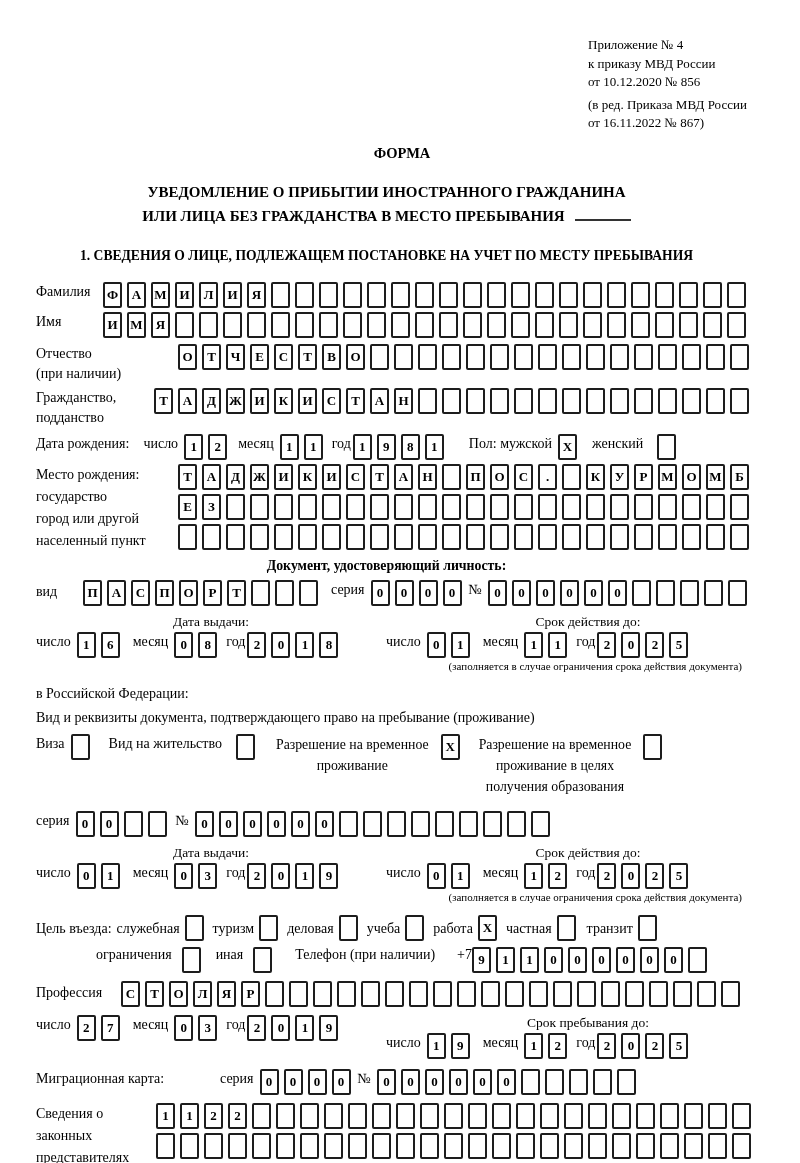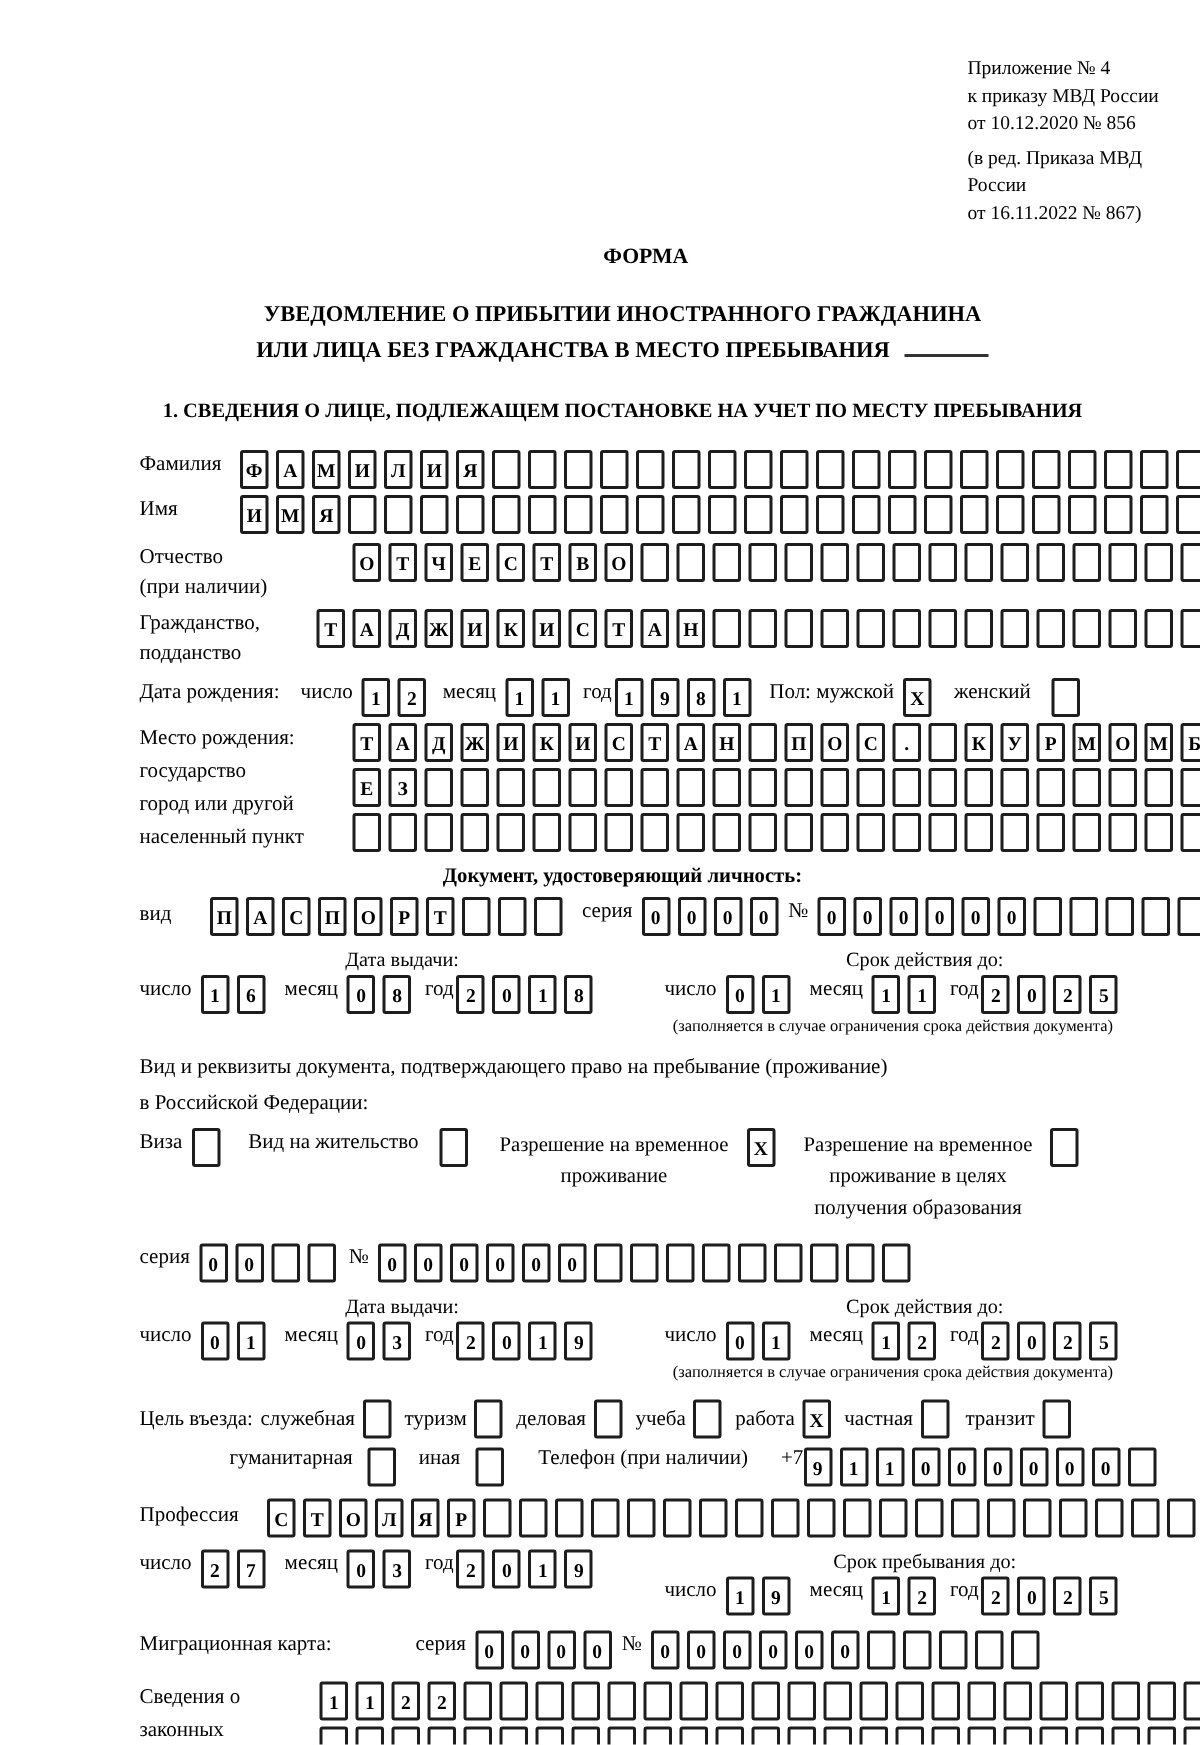--- a/index.html
+++ b/index.html
@@ -1,17 +1,17 @@
 <!DOCTYPE html>
 <html><head>
 <meta charset="utf-8">
 <style>
   html,body{margin:0;padding:0;background:#fff;}
   body{width:800px;height:1163px;font-family:"Liberation Serif","DejaVu Serif",serif;color:#000;font-size:14px;overflow:hidden;}
-  .page{position:relative;width:800px;height:1163px;box-sizing:border-box;padding:36px 10px 0 93px;}
+  .page{position:relative;width:800px;height:1163px;box-sizing:border-box;padding:36px 10px 0 36px;}
   .fullw{margin-left:-63px;margin-right:-10px;text-align:center;}
   .hdr{margin-left:552px;font-size:13px;line-height:18.5px;}
   .hdr .gap{margin-top:4px;}
   .forma{margin-top:12px;text-align:center;padding-right:22px;font-weight:bold;font-size:14.5px;}
   .title{margin-top:18px;font-weight:bold;font-size:15px;line-height:24px;}
   .uline{display:inline-block;width:56px;border-bottom:2px solid #333;margin-left:10px;}
   .sec1{margin-top:20px;font-weight:bold;font-size:13.6px;}
   .cell{display:inline-flex;flex:none;align-items:center;justify-content:center;width:15px;height:22px;border:2px solid #1d1d1d;border-radius:2px;margin-right:5px;font-weight:bold;font-size:13px;line-height:1;}
   .cells{display:inline-flex;flex:none;}
   .row{display:flex;align-items:flex-start;margin-bottom:4px;}
@@ -207,21 +207,21 @@
         <span class="cell">1</span>
         <span class="cell">1</span>
       </span>
     <span class="lbl" style="margin-left:4px;margin-right:2px;">год</span>
     <span class="cells">
         <span class="cell">1</span>
         <span class="cell">9</span>
         <span class="cell">8</span>
         <span class="cell">1</span>
       </span>
-    <span class="lbl" style="margin-left:7px;">Пол: мужской</span>
+    <span class="lbl" style="margin-left:20px;">Пол: мужской</span>
     <span class="cell">X</span>
     <span class="lbl" style="margin-left:10px;">женский</span>
     <span class="cell" style="margin-left:8px;"></span>
   </div>
 
   <div class="bp">
     <div class="labcol">
       <div>Место рождения:</div>
       <div>государство</div>
       <div>город или другой</div>
@@ -396,22 +396,22 @@
             <span class="cell">0</span>
             <span class="cell">2</span>
             <span class="cell">5</span>
           </span>
       </div>
     </div>
   </div>
   <div class="note">(заполняется в случае ограничения срока действия документа)</div>
 
   <div class="intro">
+    <div>в Российской Федерации:</div>
     <div>Вид и реквизиты документа, подтверждающего право на пребывание (проживание)</div>
-    <div>в Российской Федерации:</div>
   </div>
 
   <div class="resopts">
     <div class="opt">
       <span class="lbl">Виза</span>
       <span class="cell"></span>
     </div>
     <div class="opt" style="margin-left:14px;justify-content:space-between;">
       <span class="lbl" style="margin-right:14px;">Вид на жительство</span>
       <span class="cell"></span>
@@ -521,21 +521,21 @@
       <span class="cell"></span>
     <span class="plab" style="margin-left:4px;">работа</span>
       <span class="cell">X</span>
     <span class="plab" style="margin-left:4px;">частная</span>
       <span class="cell"></span>
     <span class="plab" style="margin-left:6px;">транзит</span>
       <span class="cell"></span>
   </div>
 
   <div class="purpose2">
-    <span class="plab" style="margin-right:10px;">гуманитарная</span>
+    <span class="plab" style="margin-right:10px;">ограничения</span>
       <span class="cell"></span>
     <span class="plab" style="margin-left:10px;margin-right:10px;">иная</span>
       <span class="cell"></span>
     <span class="plab" style="margin-left:18px;">Телефон (при наличии)</span>
     <span class="plab" style="margin-left:22px;">+7</span>
     <span class="cells">
         <span class="cell">9</span>
         <span class="cell">1</span>
         <span class="cell">1</span>
         <span class="cell">0</span>

